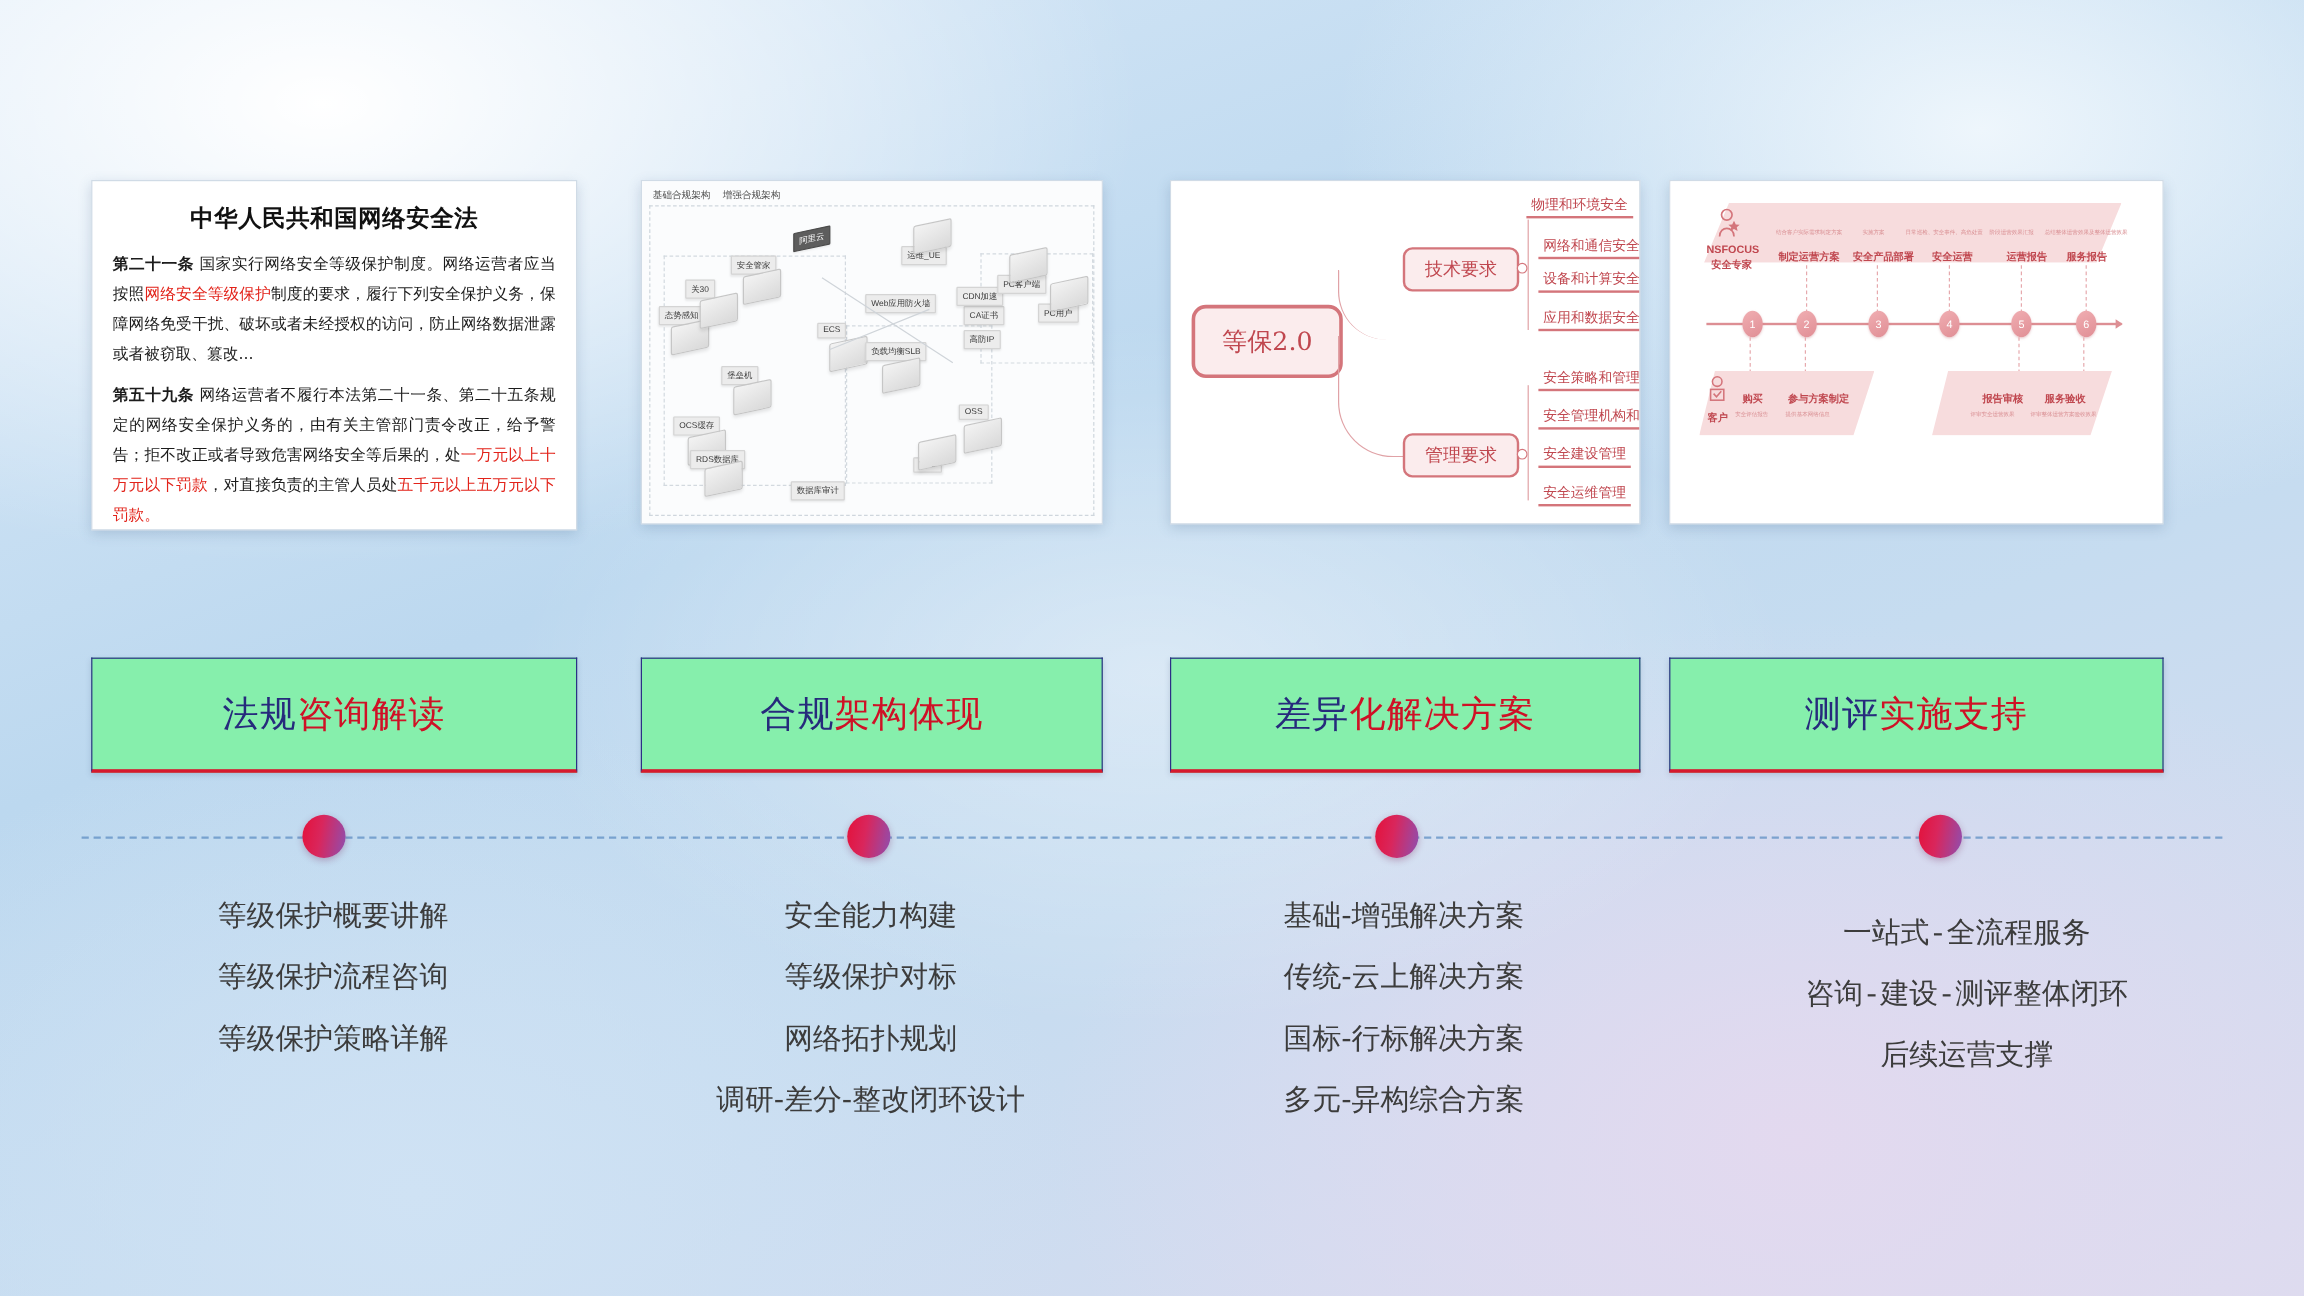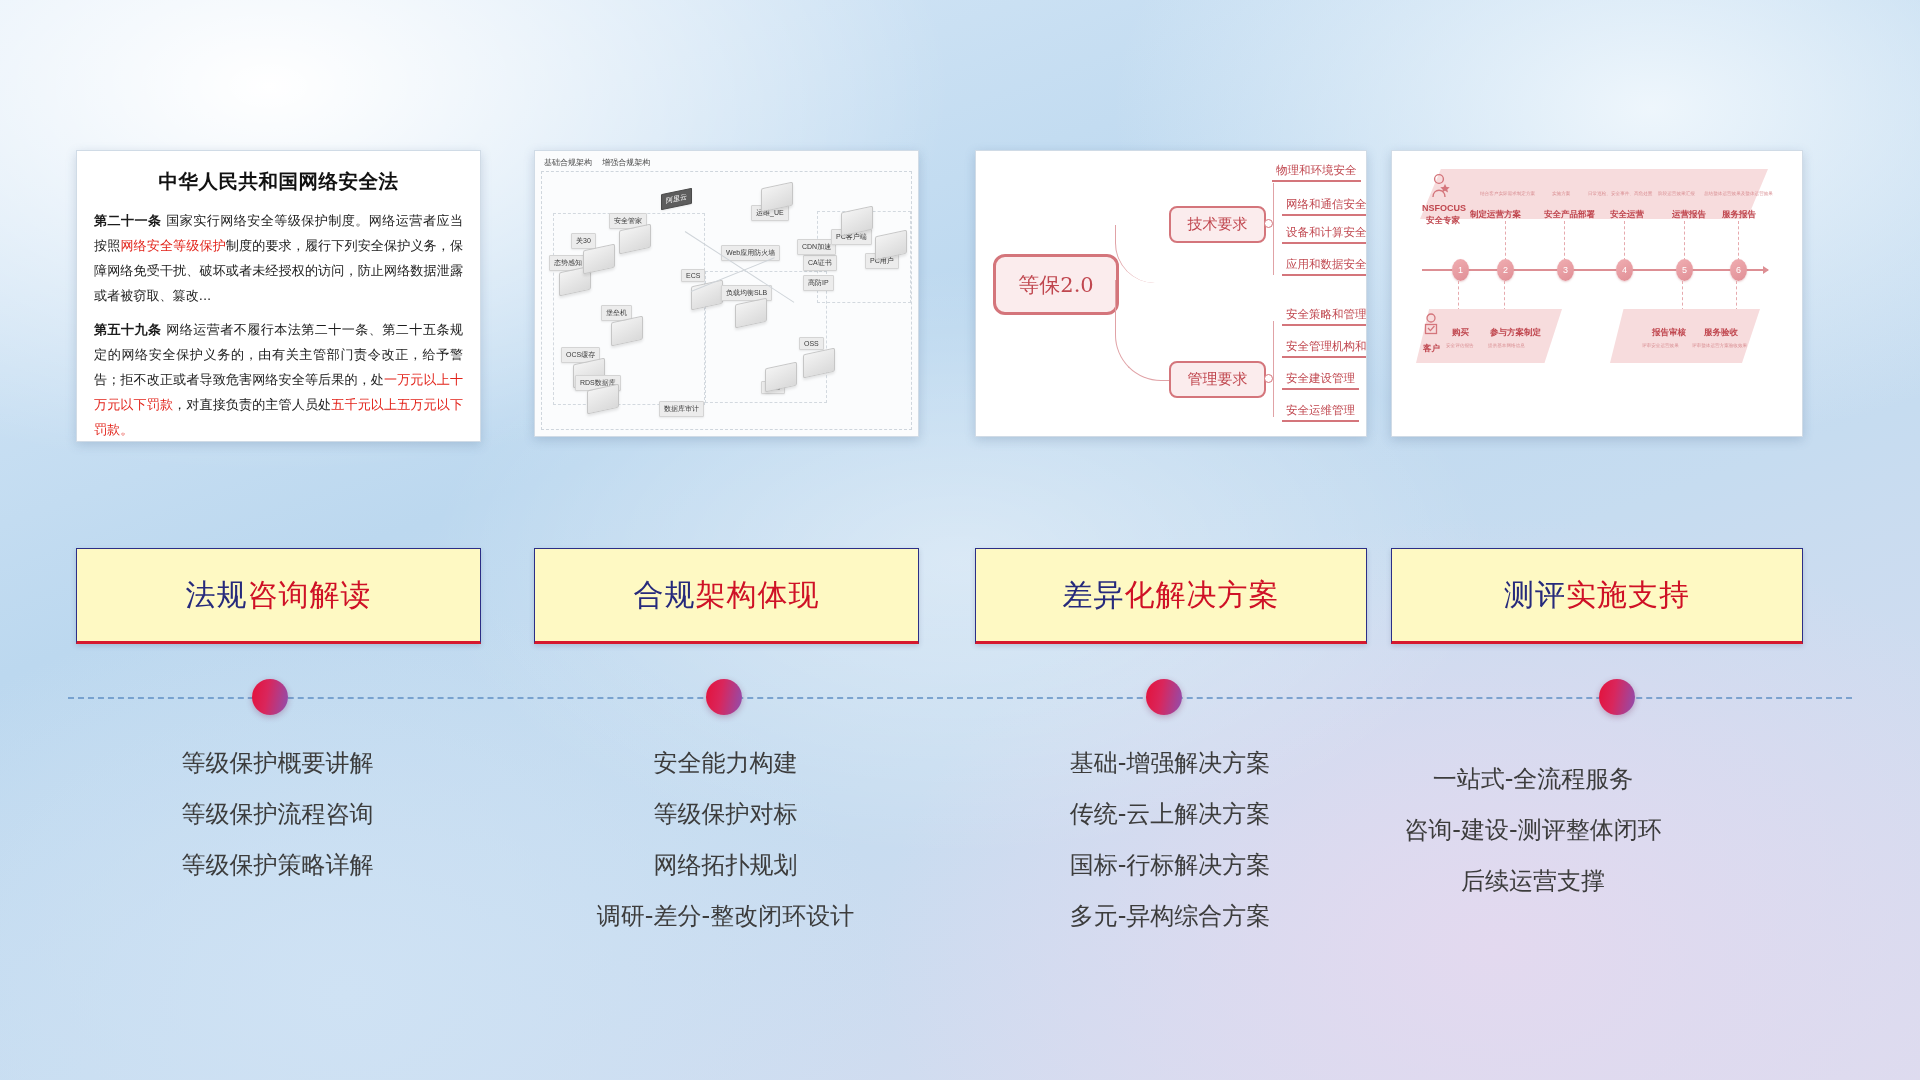--- a/index.html
+++ b/index.html
@@ -93,21 +93,21 @@
   .axis::after{content:"";position:absolute;right:-5px;top:-3.4px;
     border:4px solid transparent;border-left:6px solid #dd8f94;}
   .num{position:absolute;width:17px;height:22px;border-radius:50%;
     background:linear-gradient(150deg,#f0aeb2,#e08e95);color:#fff;
     font-size:9px;display:flex;align-items:center;justify-content:center;
     box-shadow:0 1px 2px rgba(190,110,115,.35);}
   .dlink{position:absolute;width:1px;border-left:1px dashed #e6a9ad;}
 
   
   .labels{position:absolute;left:0;top:548px;width:1920px;height:98px;}
-  .lbox{position:absolute;top:0;height:92px;background:#fef9c3;
+  .lbox{position:absolute;top:0;height:92px;background:#86efac;
     border:1px solid #2c2f86;border-bottom:3px solid #d6192e;
     box-shadow:0 2px 5px rgba(60,80,120,.20);
     display:flex;align-items:center;justify-content:center;}
   .lbox .t{font-size:30px;letter-spacing:1px;font-weight:500;
     font-family:"DejaVu Sans","Liberation Sans",sans-serif;}
   .lbox .blue{color:#262a7c;}
   .lbox .red{color:#cf1126;}
   .lbox.l1{left:76px;  width:403px;}
   .lbox.l2{left:534px; width:383px;}
   .lbox.l3{left:975px; width:390px;}
@@ -124,21 +124,21 @@
   .tl-dot.d3{left:1146px;} .tl-dot.d4{left:1599px;}
 
   
   .cols{position:absolute;left:0;top:738px;width:1920px;height:230px;}
   .col{position:absolute;top:0;text-align:center;
     font-family:"DejaVu Sans","Liberation Sans",sans-serif;}
   .col .it{font-size:24px;color:#3c3c3c;line-height:51px;white-space:nowrap;}
   .col.k1{left:76px;  width:403px;}
   .col.k2{left:534px; width:383px;}
   .col.k3{left:975px; width:390px;}
-  .col.k4{left:1328px;width:410px;padding-top:16px;}
+  .col.k4{left:1434px;width:410px;padding-top:16px;font-family:Liberation Mono, monospace;}
 </style>
 </head>
 <body>
 
 <div id="bg"></div>
 
 <div class="cards">
 
   <div class="card c1">
     <div class="law">
@@ -226,21 +226,21 @@
       <div class="band top"></div>
 
       <svg width="22" height="26" viewBox="0 0 22 26" style="position:absolute;left:38px;top:22px;">
         <circle cx="9" cy="6" r="4.4" fill="none" stroke="#d4757b" stroke-width="1.4"></circle>
         <path d="M3 24 C3 15 15 15 15 24" fill="none" stroke="#d4757b" stroke-width="1.4"></path>
         <path d="M15 11 l1.5 3 3.2.3 -2.4 2.1 .7 3.1 -3-1.7 -3 1.7 .7-3.1 -2.4-2.1 3.2-.3z" fill="#d4757b"></path>
       </svg>
       <div class="ttl" style="left:30px;top:52px;font-size:9px;">NSFOCUS</div>
       <div class="ttl" style="left:34px;top:64px;">安全专家</div>
 
-      <div class="ttl" style="left:78px;top:58px;">制定运营方案</div>
+      <div class="ttl" style="left:90px;top:58px;">制定运营方案</div>
       <div class="sub" style="left:88px;top:40px;">结合客户实际需求制定方案</div>
       <div class="ttl" style="left:152px;top:58px;">安全产品部署</div>
       <div class="sub" style="left:160px;top:40px;">实施方案</div>
       <div class="ttl" style="left:218px;top:58px;">安全运营</div>
       <div class="sub" style="left:196px;top:40px;">日常巡检、安全事件、高危处置</div>
       <div class="ttl" style="left:280px;top:58px;">运营报告</div>
       <div class="sub" style="left:266px;top:40px;">阶段运营效果汇报</div>
       <div class="ttl" style="left:330px;top:58px;">服务报告</div>
       <div class="sub" style="left:312px;top:40px;">总结整体运营效果及整体运营效果</div>
 

